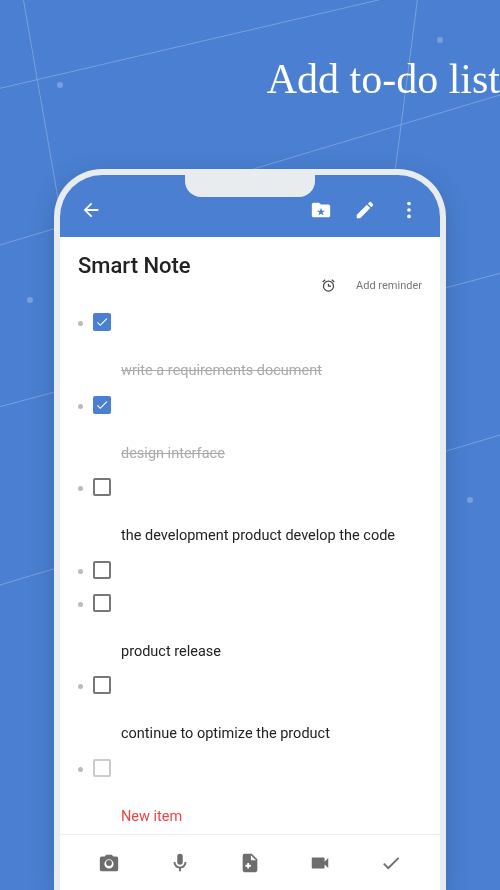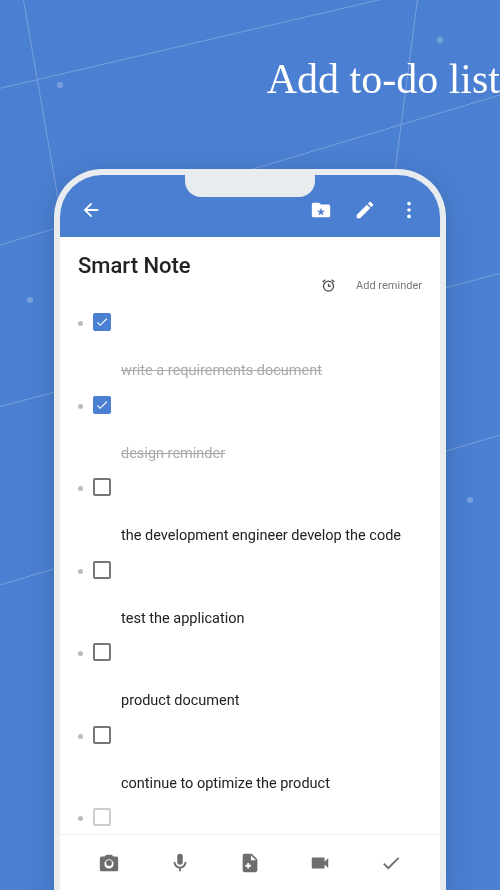--- a/index.html
+++ b/index.html
@@ -207,36 +207,35 @@
           </span>
           <span class="label">write a requirements document</span>
         </li>
         <li class="todo-item done">
           <span class="bullet"></span>
           <span class="checkbox">
             <svg viewBox="0 0 24 24">
               <path d="M9 16.2 4.8 12l-1.4 1.4L9 19 21 7l-1.4-1.4z"></path>
             </svg>
           </span>
-          <span class="label">design reminder</span>
-        </li>
-        <li class="todo-item">
-          <span class="bullet"></span>
-          <span class="checkbox"></span>
-          <span class="label">the development engineer develop the code</span>
-        </li>
-        <li class="todo-item">
-          <span class="bullet"></span>
-          <span class="checkbox"></span>
-          <span class="label">test the application</span>
-        </li>
-        <li class="todo-item">
-          <span class="bullet"></span>
-          <span class="checkbox"></span>
-          <span class="label">product document</span>
+          <span class="label">design interface</span>
+        </li>
+        <li class="todo-item">
+          <span class="bullet"></span>
+          <span class="checkbox"></span>
+          <span class="label">the development product develop the code</span>
+        </li>
+        <li class="todo-item">
+          <span class="bullet"></span>
+          <span class="checkbox"></span>
+        </li>
+        <li class="todo-item">
+          <span class="bullet"></span>
+          <span class="checkbox"></span>
+          <span class="label">product release</span>
         </li>
         <li class="todo-item">
           <span class="bullet"></span>
           <span class="checkbox"></span>
           <span class="label">continue to optimize the product</span>
         </li>
         <li class="todo-item newitem">
           <span class="bullet"></span>
           <span class="checkbox"></span>
           <span class="label">New item</span>

